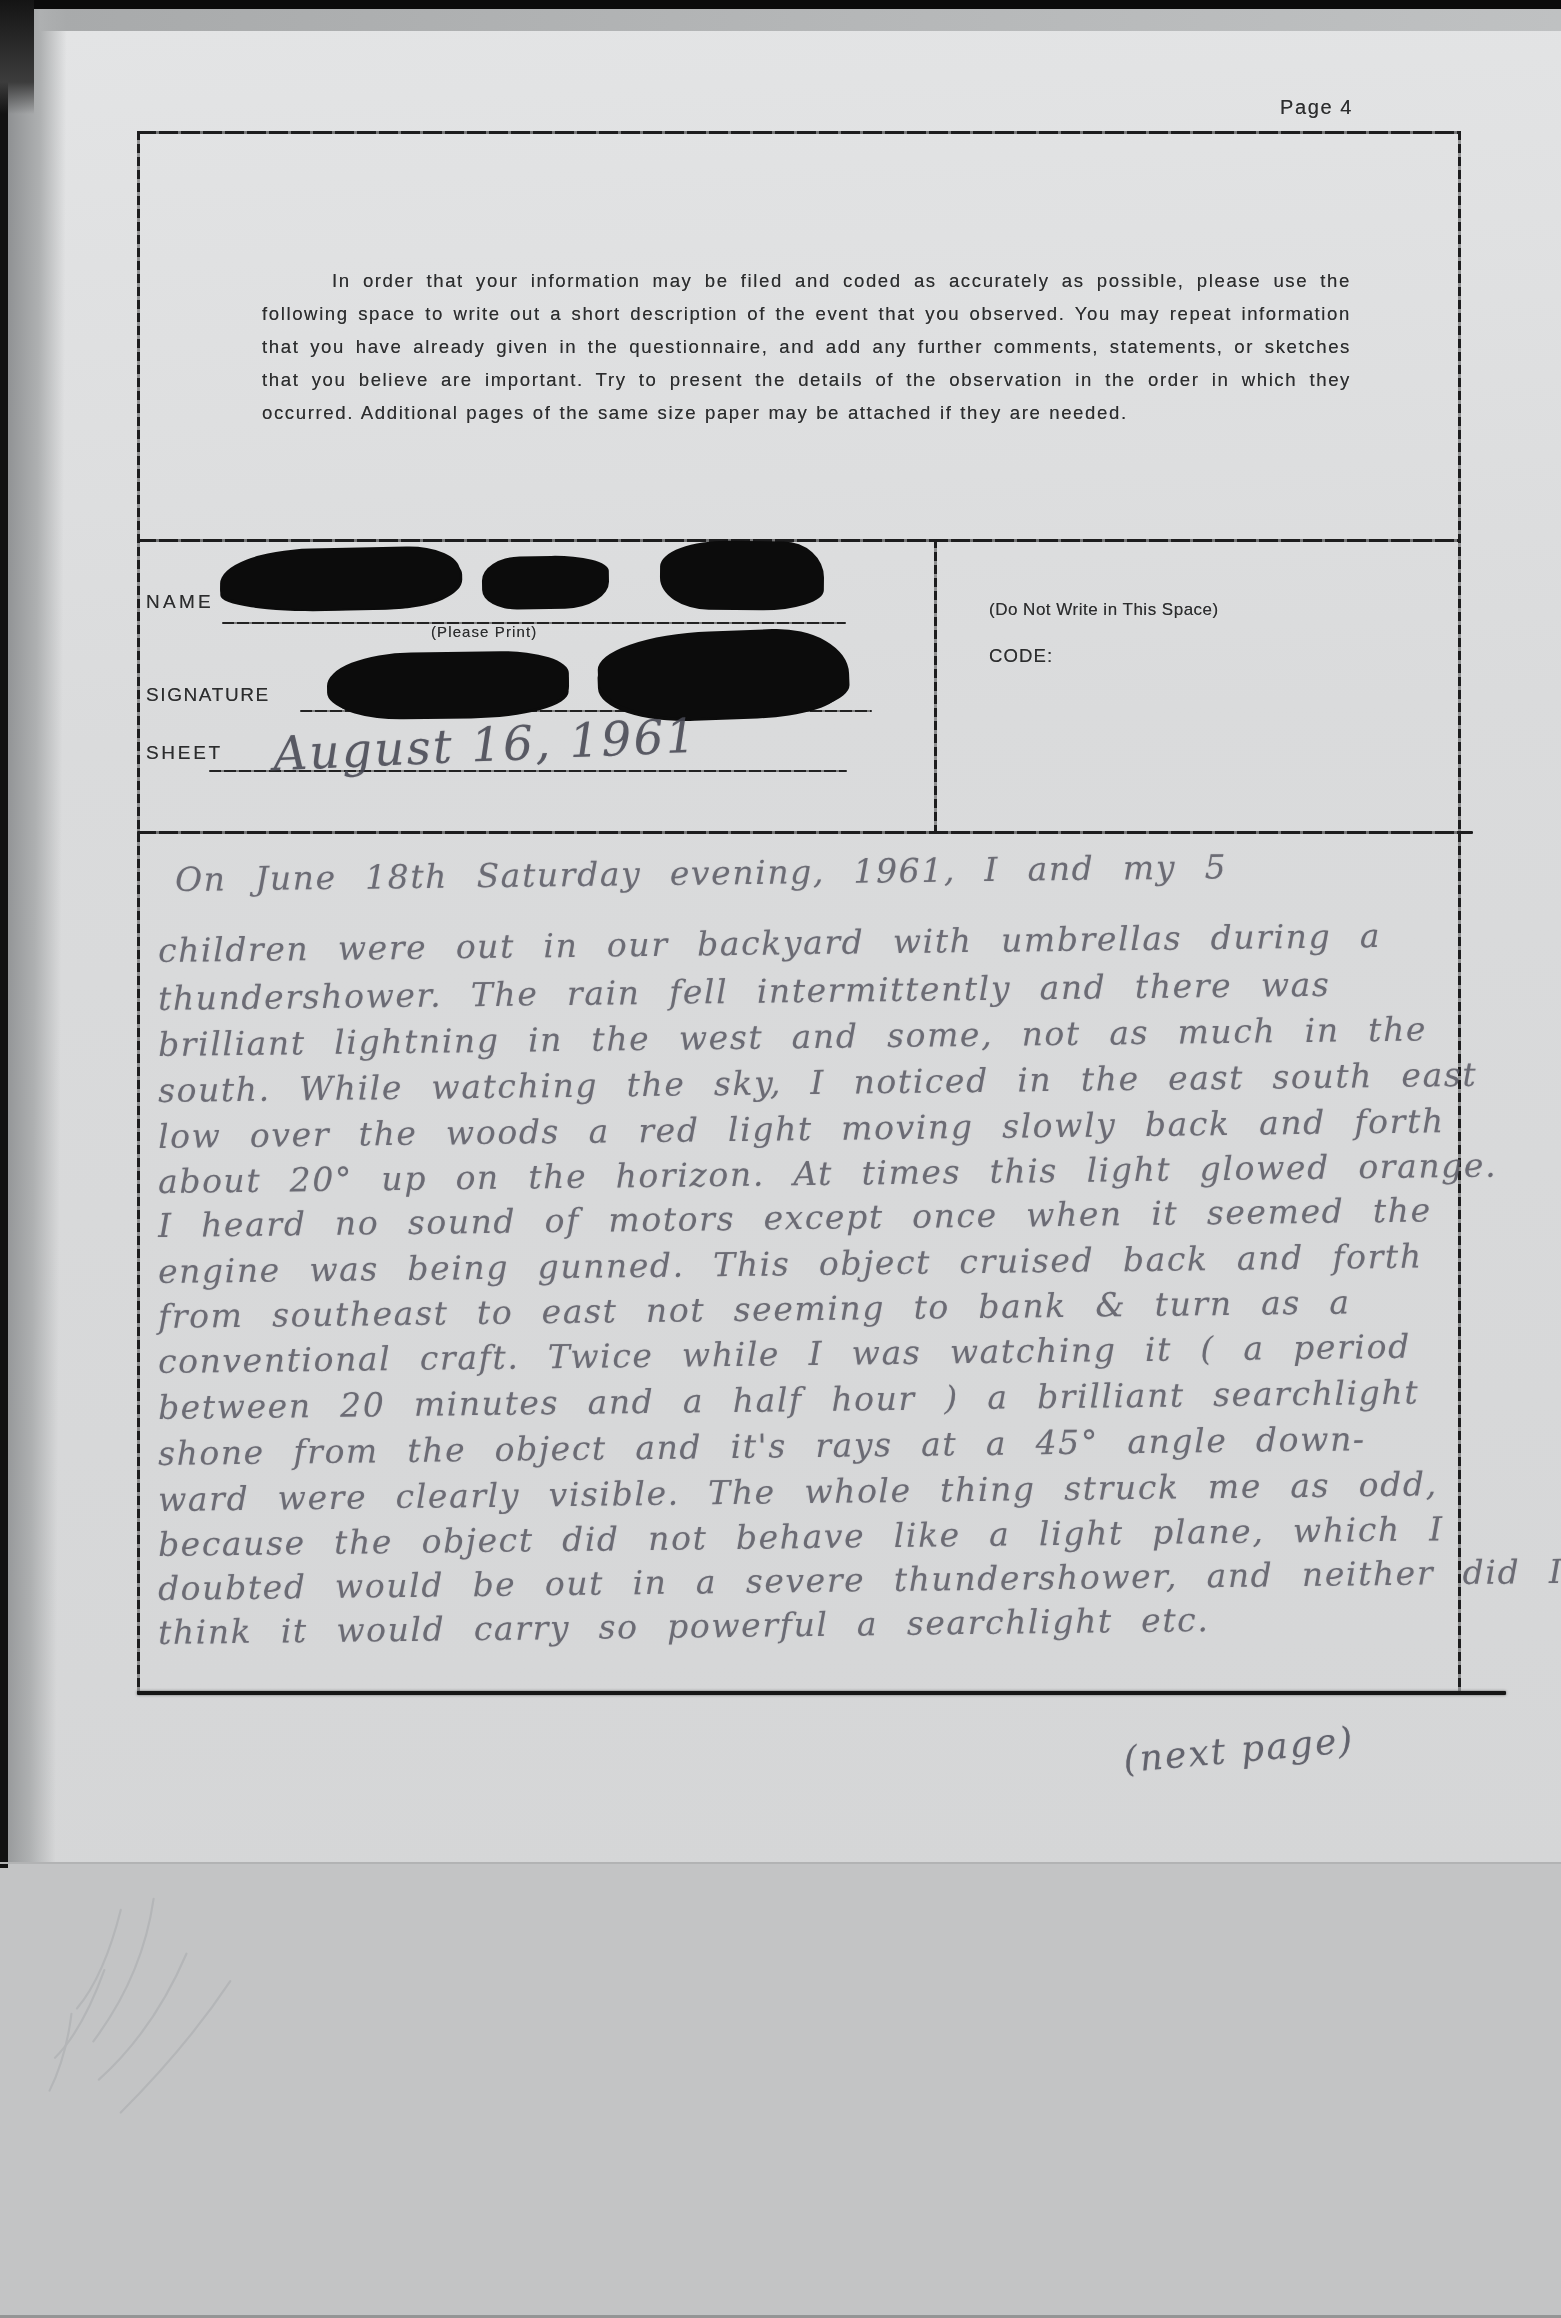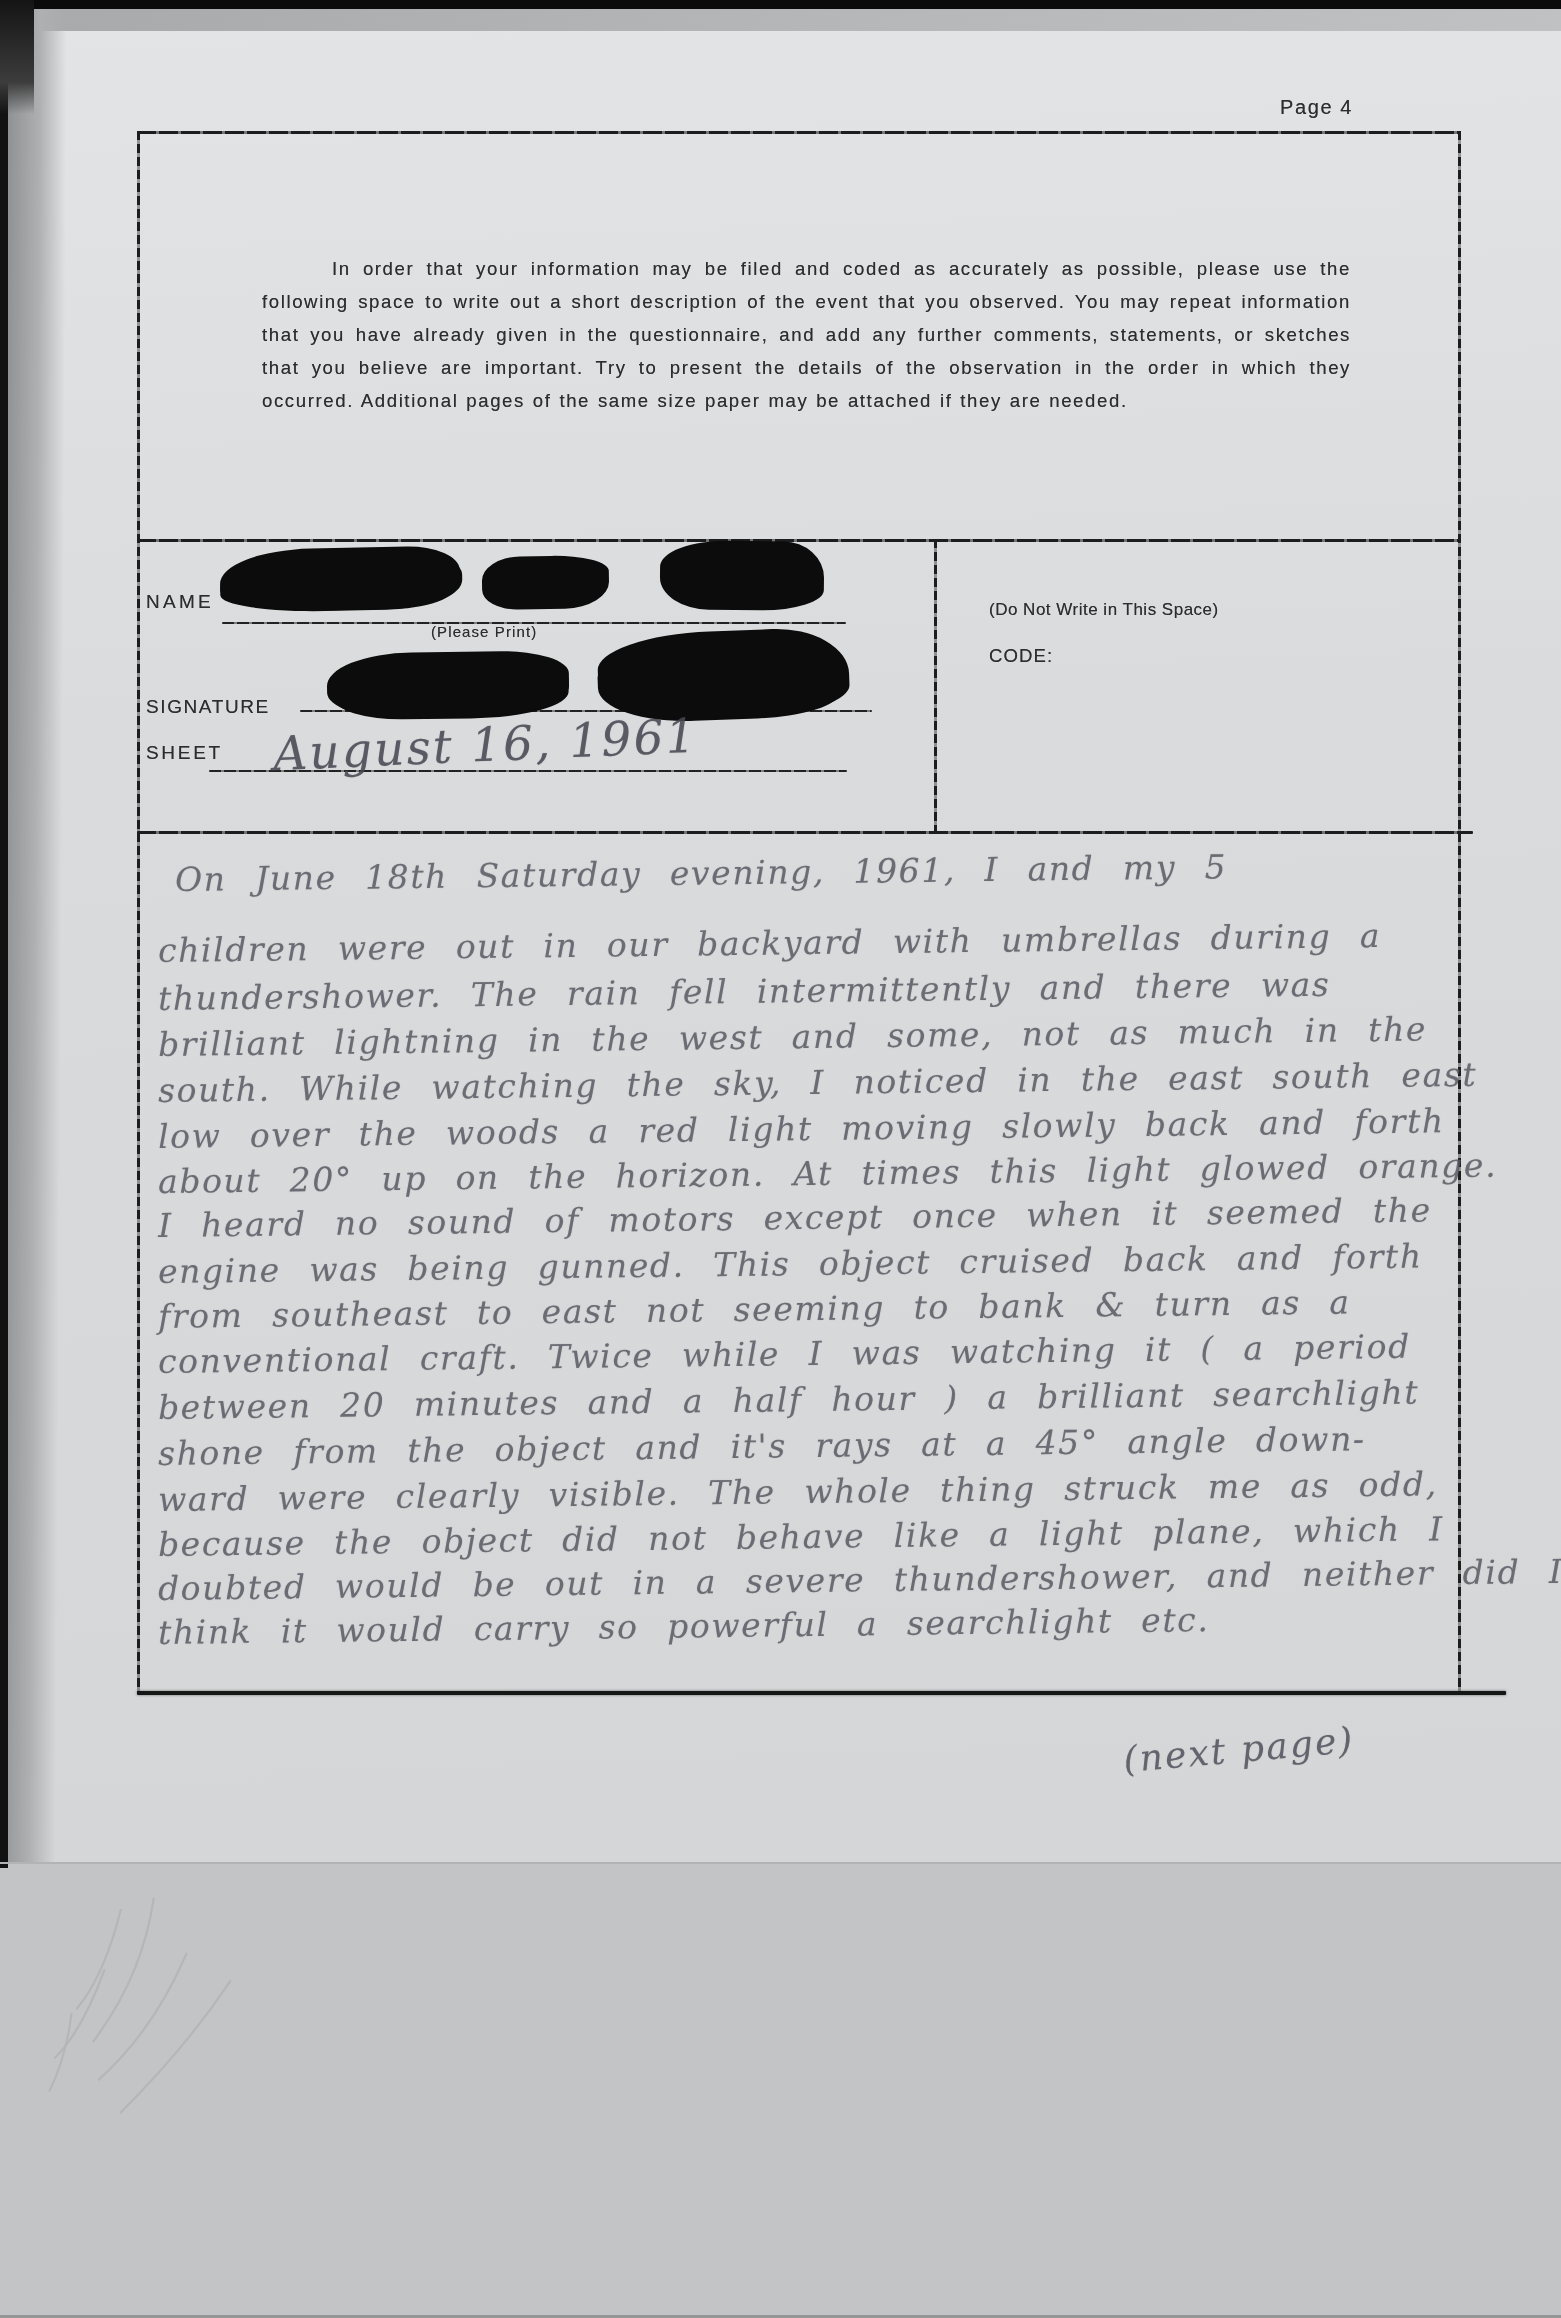--- a/index.html
+++ b/index.html
@@ -36,26 +36,26 @@
   #box-left  { left:137px;  top:131px; height:1563px; }
   #box-right { left:1458px; top:131px; height:1563px; }
   #cell-div  { left:934px; top:539px; height:294px; }
 
   
   .typed { position:absolute; color:#2c2d2e; text-shadow:0 0 0.5px rgba(44,45,46,0.6); }
   .title    { left:137px; top:170px; width:1324px; text-align:center;
               font-size:21px; font-weight:bold; letter-spacing:1.6px; }
   .subtitle { left:137px; top:208px; width:1324px; text-align:center;
               font-size:20px; font-weight:bold; font-style:italic; letter-spacing:1.1px; }
-  .instructions { left:262px; top:252px; width:1089px; font-size:18.6px; line-height:33px;
+  .instructions { left:262px; top:264px; width:1089px; font-size:18.6px; line-height:33px;
               letter-spacing:1.6px; word-spacing:1.1px; text-align:justify; text-indent:70px; }
   .page-label { left:1280px; top:96px; font-size:20px; letter-spacing:1.6px; }
   .field-label { font-size:19px; }
   #name-label { left:146px; top:591px; letter-spacing:3.3px; }
-  #sig-label  { left:146px; top:684px; letter-spacing:1.6px;margin-top:12px; }
+  #sig-label  { left:146px; top:684px; letter-spacing:1.6px; }
   #date-label { left:146px; top:742px; letter-spacing:2.7px; }
   .please-print { left:431px; top:623px; font-size:15px; letter-spacing:1.1px; }
   .dnw  { left:989px; top:600px; font-size:17px; letter-spacing:0.5px; }
   .code { left:989px; top:645px; font-size:18.6px; letter-spacing:1.1px; }
 
   
   .rule { position:absolute; height:2.2px; border-radius:1.1px;
     background-image:repeating-linear-gradient(to right,#222 0 12px, rgba(34,34,34,0.5) 12px 15px); }
   #name-rule { left:222px; top:622px; width:624px; }
   #sig-rule  { left:300px; top:710px; width:572px; }

